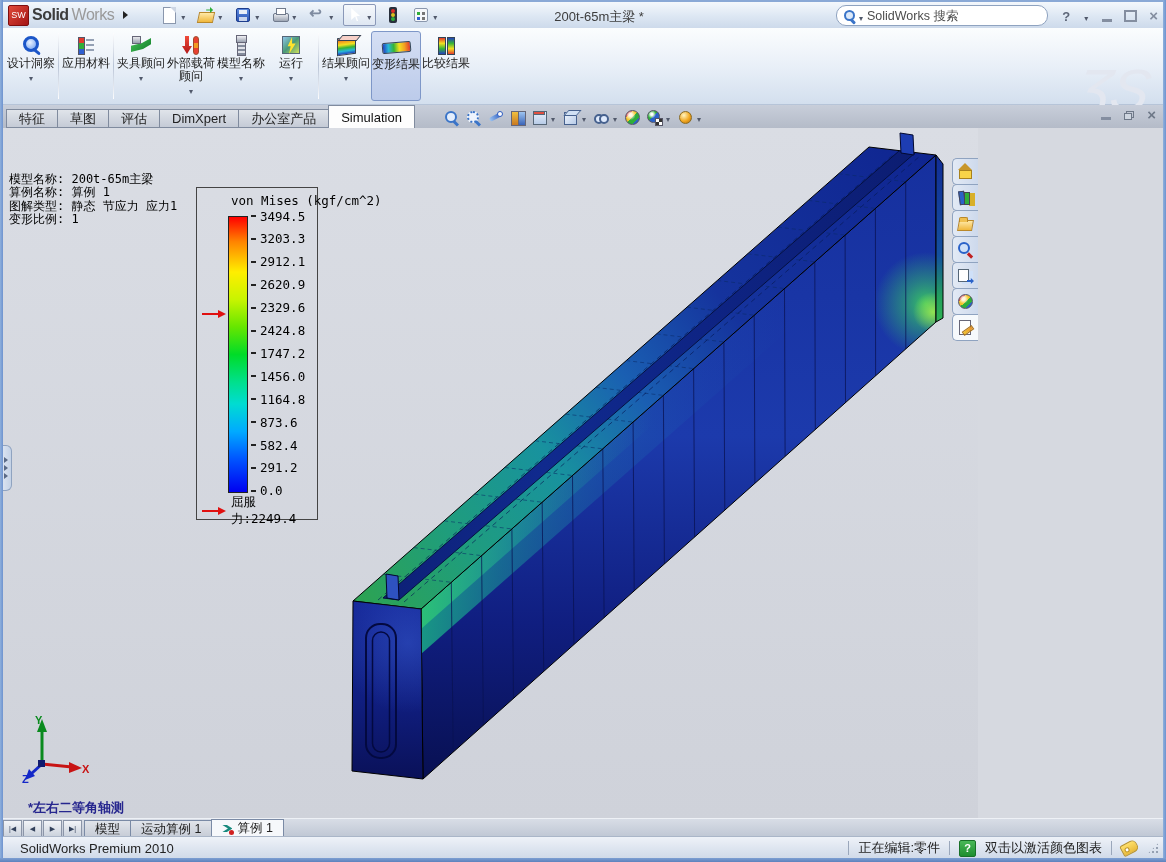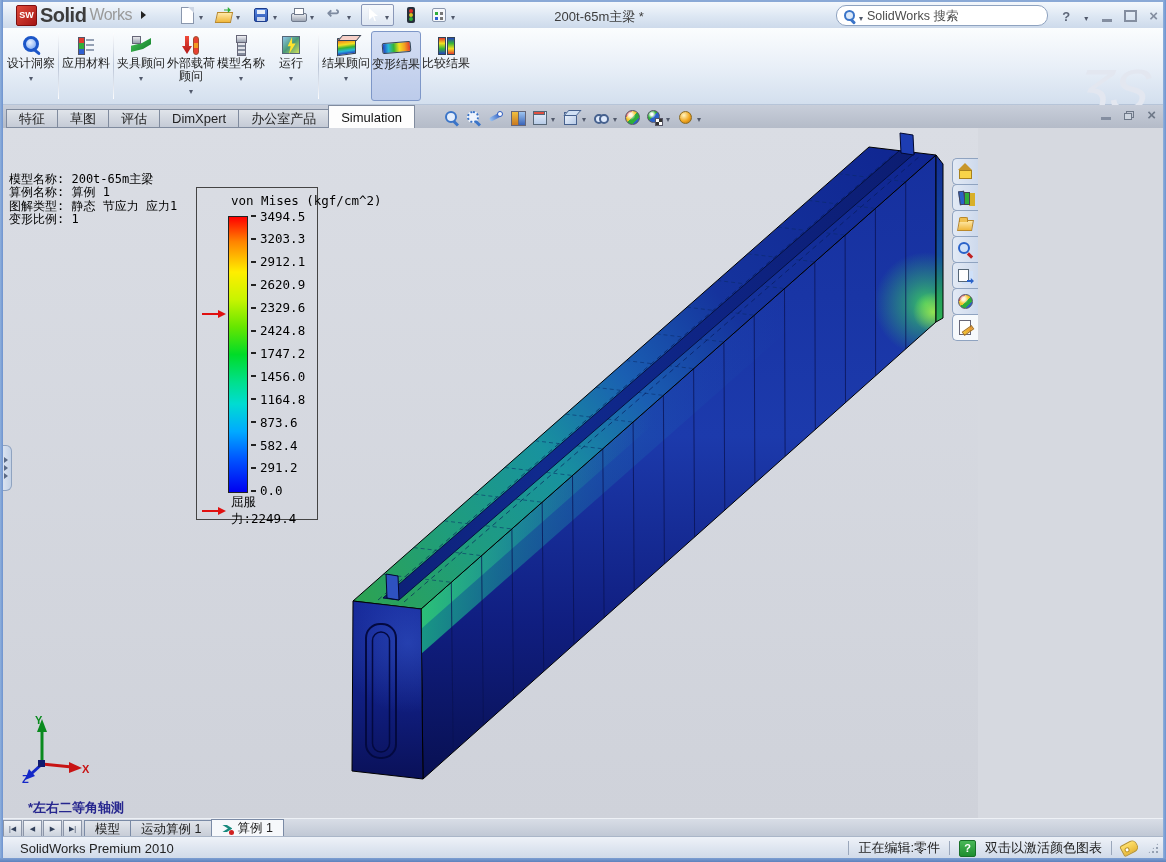--- a/index.html
+++ b/index.html
@@ -6,22 +6,22 @@
   #app{position:relative;width:1166px;height:862px;background:#d6d9e0;overflow:hidden;}
   
   .edge{position:absolute;background:linear-gradient(90deg,#8fb0dc,#6e93cf);z-index:50;}
   .edge.top{left:0;top:0;width:1166px;height:2px;background:#8aa9d6;}
   .edge.left{left:0;top:0;width:3px;height:862px;}
   .edge.right{right:0;top:0;width:3px;height:862px;}
   .edge.bottom{left:0;top:858px;width:1166px;height:4px;background:linear-gradient(#7e9fd2,#5d82bd);}
   
   .titlebar{position:absolute;left:0;top:2px;width:1166px;height:26px;background:linear-gradient(#f4f8fc,#dde7f3 55%,#cddaeb);border-bottom:1px solid #b3c1d6;display:flex;align-items:center;}
   .logo{display:flex;align-items:center;gap:3px;padding:0 6px 0 8px;}
-  .sw-cube{width:19px;height:19px;background:linear-gradient(135deg,#e04a3a,#a51515);border:1px solid #7e0f0f;border-radius:2px;color:#fff;font-size:9px;font-weight:bold;display:flex;align-items:center;justify-content:center;margin-left:8px;}
-  .logo-solid{font-size:20px;font-weight:bold;color:#3c3c3c;letter-spacing:-.5px;}
+  .sw-cube{width:19px;height:19px;background:linear-gradient(135deg,#e04a3a,#a51515);border:1px solid #7e0f0f;border-radius:2px;color:#fff;font-size:9px;font-weight:normal;display:flex;align-items:center;justify-content:center;}
+  .logo-solid{font-size:16px;font-weight:bold;color:#3c3c3c;letter-spacing:-.5px;}
   .logo-works{font-size:16px;color:#9a9a9a;letter-spacing:-.5px;}
   .logo-flyout{width:0;height:0;border-left:5px solid #222;border-top:4px solid transparent;border-bottom:4px solid transparent;margin-left:6px;}
   .qtools{display:flex;align-items:center;gap:6px;margin-left:24px;}
   .qt{display:flex;align-items:center;gap:1px;padding:1px 2px;border-radius:2px;}
   .qt.boxed{border:1px solid #8a98b8;background:linear-gradient(#f6f9fc,#dfe7f2);}
   .dd{width:8px;text-align:center;}
   .dd::before{content:"▾";font-size:8px;color:#51596b;}
   .doc-title{position:absolute;left:50%;top:6px;transform:translateX(-32%);font-size:13px;color:#3d3d3d;white-space:nowrap;}
   .search-wrap{position:absolute;right:118px;top:3px;display:flex;align-items:center;width:198px;height:19px;background:#fff;border:1px solid #8fa3c0;border-radius:10px;padding:0 6px;}
   .srch-ic{position:relative;width:14px;height:14px;flex:none;}

